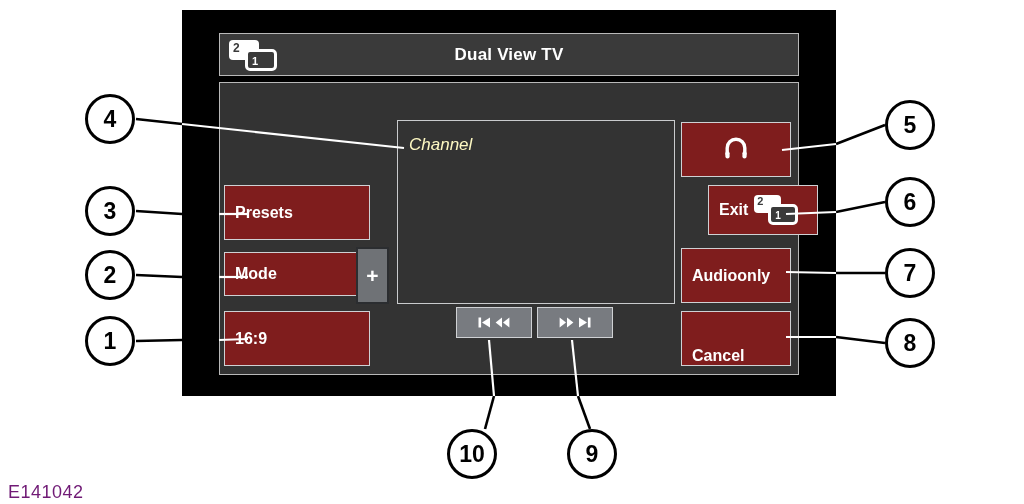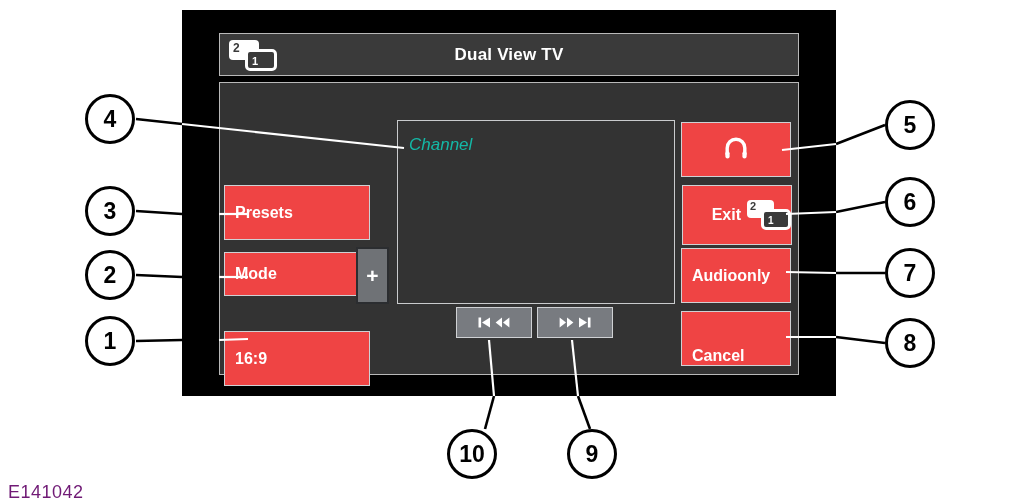--- a/index.html
+++ b/index.html
@@ -95,35 +95,35 @@
     width: 580px;
     height: 293px;
     background: #333333;
     border: 1px solid #b9b9b9;
     box-sizing: border-box;
   }
 
   
   .btn {
     position: absolute;
-    background: #ef4444;
+    background: #7f1d1d;
     border: 1px solid #cfd1d4;
     box-sizing: border-box;
     color: #ffffff;
     font-size: 16px;
     font-weight: bold;
     display: flex;
     align-items: center;
   }
   .btn.left-label { padding-left: 10px; }
 
   
   #btn-presets { left: 224px; top: 185px; width: 146px; height: 55px; }
   #btn-mode    { left: 224px; top: 252px; width: 146px; height: 44px; }
-  #btn-169     { left: 224px; top: 311px; width: 146px; height: 55px; margin-top: 20px; }
+  #btn-169     { left: 224px; top: 311px; width: 146px; height: 55px; }
 
   
   #btn-mode-plus {
     position: absolute;
     left: 356px;
     top: 247px;
     width: 33px;
     height: 57px;
     background: #6f7276;
     border: 2px solid #2b2d30;
@@ -145,21 +145,21 @@
     width: 278px;
     height: 184px;
     background: #333333;
     border: 1px solid #c9cbcd;
     box-sizing: border-box;
   }
   #channel-label {
     position: absolute;
     left: 11px;
     top: 14px;
-    color: #14b8a6;
+    color: #fef9c3;
     font-size: 17px;
     font-style: italic;
   }
 
   
   .navbtn {
     position: absolute;
     top: 307px;
     width: 76px;
     height: 31px;
@@ -172,21 +172,21 @@
     gap: 4px;
     color: #ffffff;
   }
   #btn-prev { left: 456px; }
   #btn-next { left: 537px; }
   .navbtn svg { display: block; }
 
   
   #btn-headphone { left: 681px; top: 122px; width: 110px; height: 55px;
                    justify-content: center; }
-  #btn-exit      { left: 682px; top: 185px; width: 110px; height: 60px; justify-content: flex-end; }
+  #btn-exit      { left: 708px; top: 185px; width: 110px; height: 50px; }
   #btn-audio     { left: 681px; top: 248px; width: 110px; height: 55px; }
   #btn-cancel    { left: 681px; top: 311px; width: 110px; height: 55px; align-items: flex-end; }
 
   #btn-audio .stack {
     display: flex;
     flex-direction: row;
     line-height: 1.12;
   }
 
   

